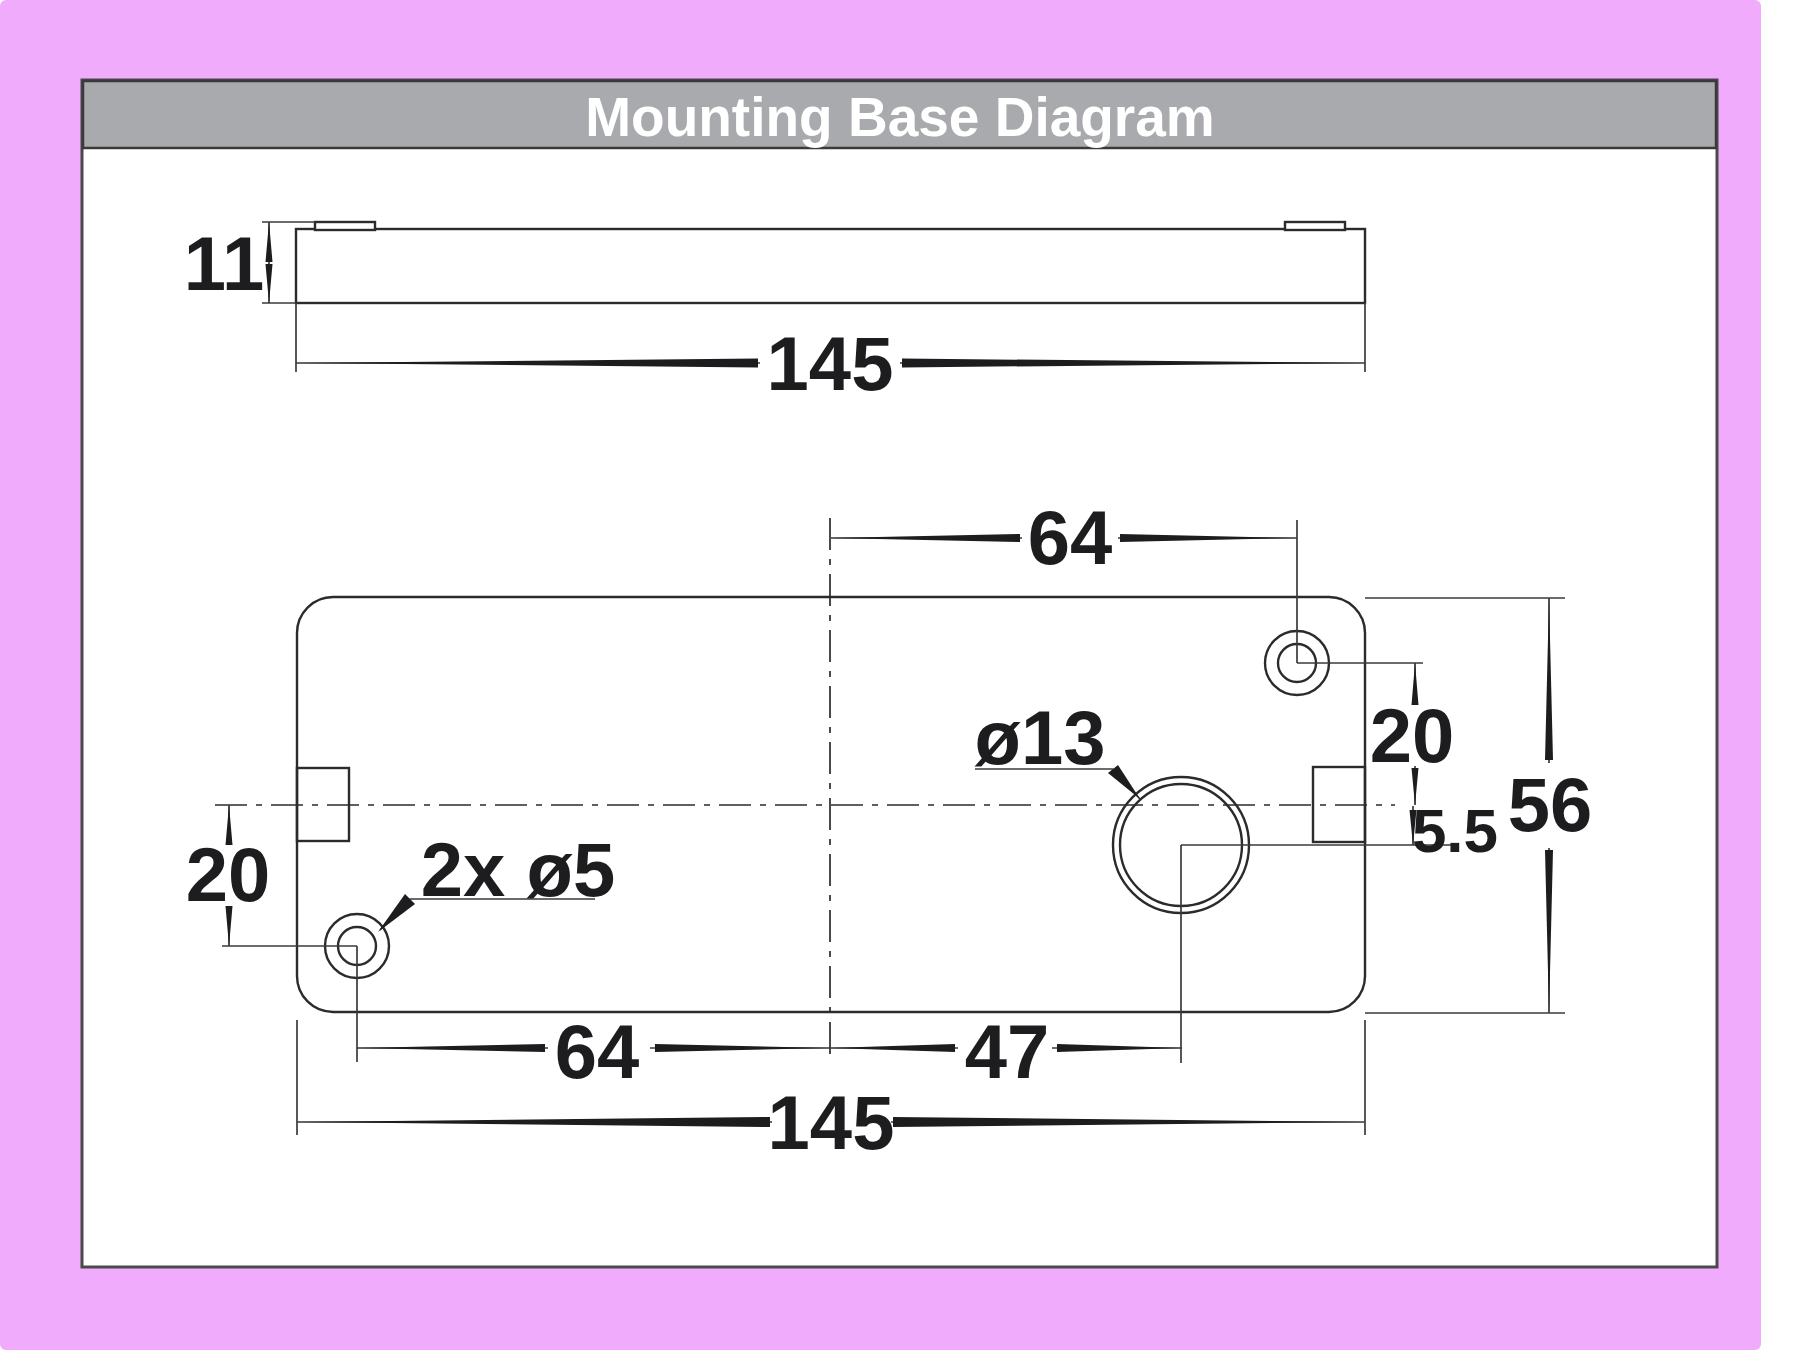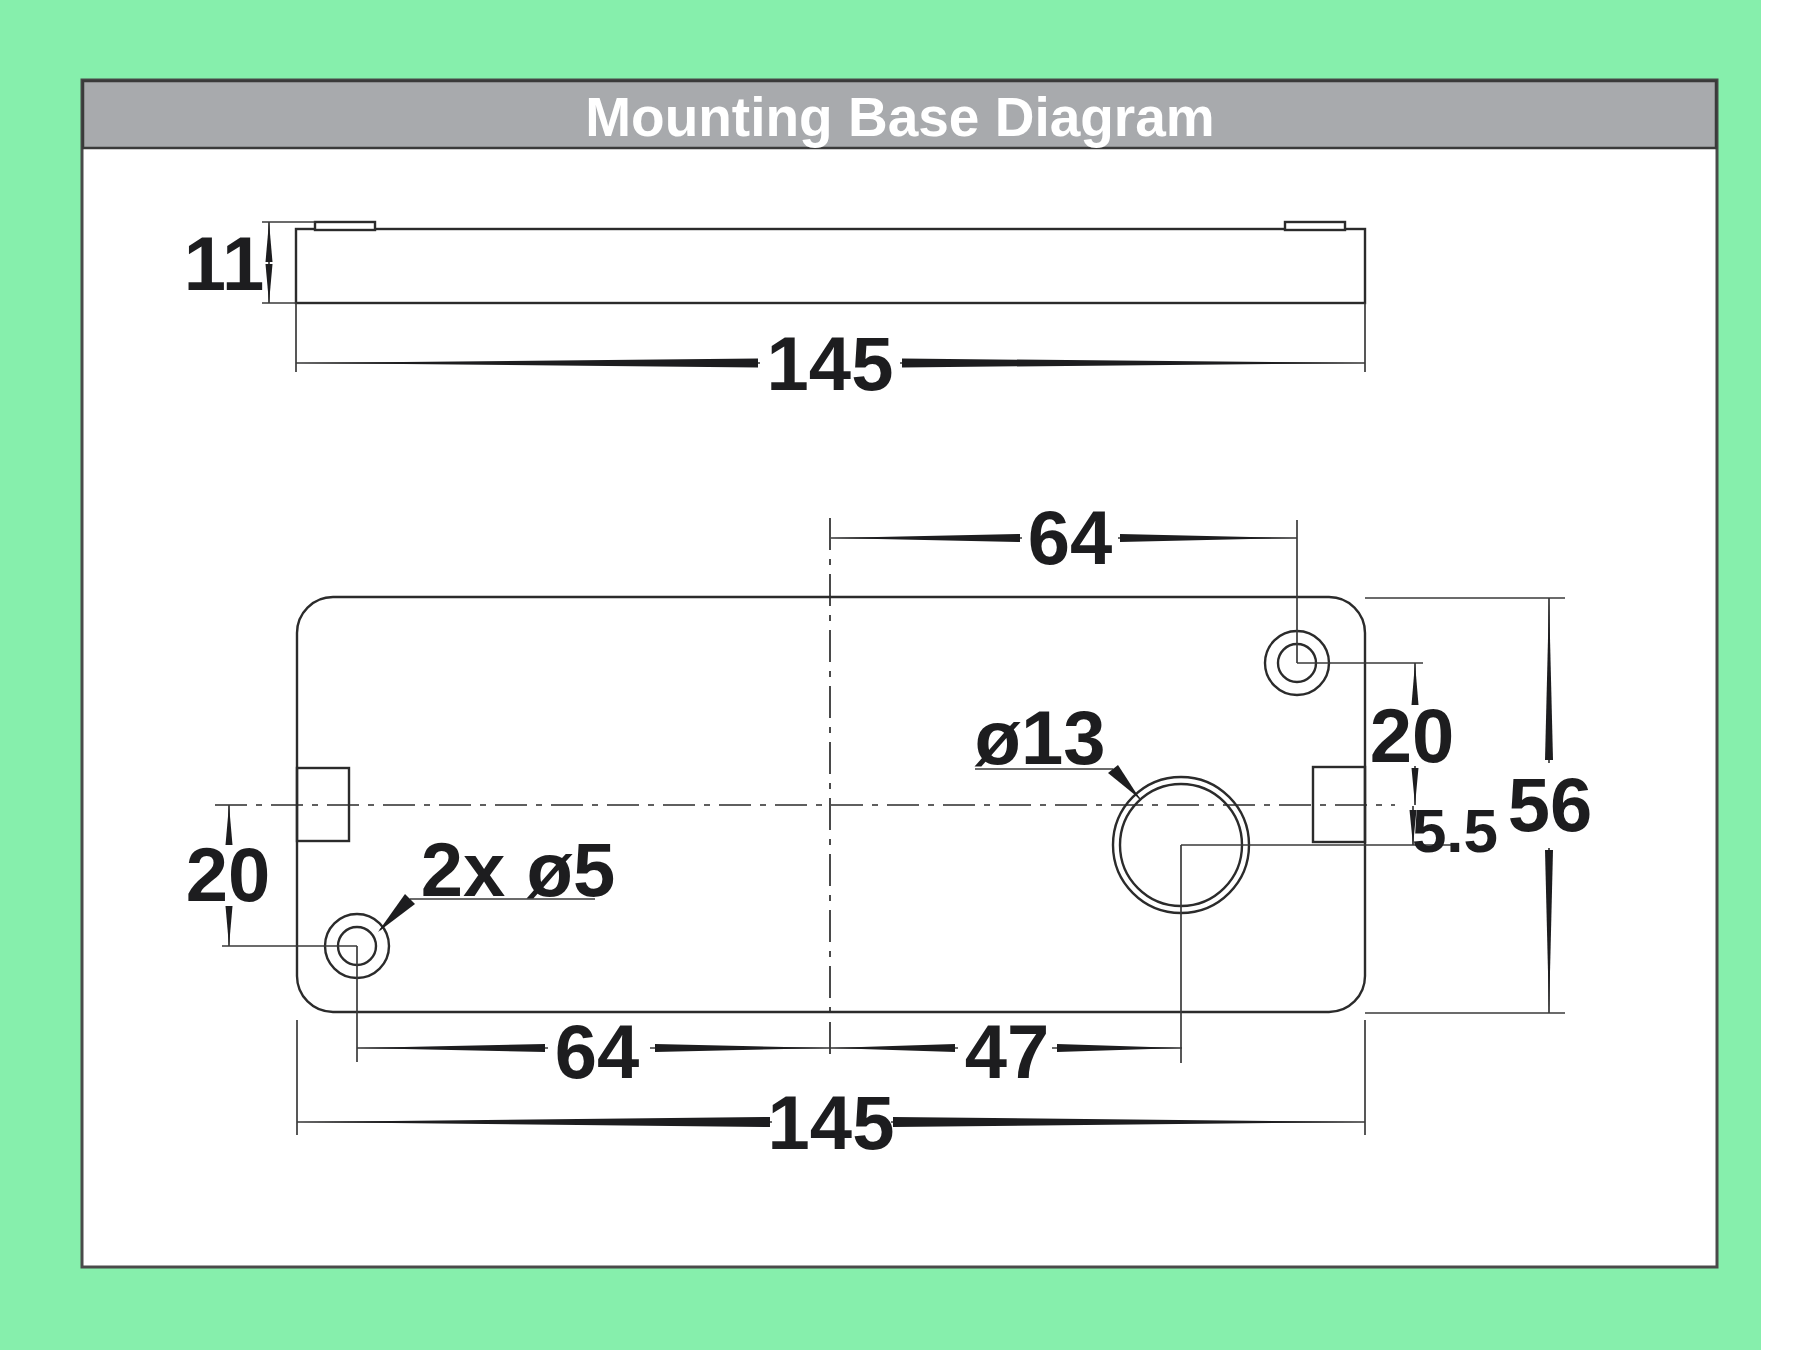--- a/index.html
+++ b/index.html
@@ -1,17 +1,17 @@
 <!DOCTYPE html>
 <html><head>
 <meta charset="utf-8">
 <style>
   html,body{margin:0;padding:0;background:#ffffff;}
-  .page{position:relative;width:1761px;height:1350px;background:#86efac;
-        font-family:"Liberation Sans",sans-serif;}
+  .page{position:relative;width:1761px;height:1350px;background:#f0abfc;
+        font-family:"Liberation Sans",sans-serif;border-radius:6px;}
   svg{position:absolute;left:0;top:0;}
   .outline{fill:#ffffff;stroke:#2b2b2b;stroke-width:2.4;}
   .outline-nofill{fill:none;stroke:#2b2b2b;stroke-width:2.4;}
   .thin{stroke:#3a3a3a;stroke-width:1.7;fill:none;}
   .cline{stroke:#2b2b2b;stroke-width:1.7;fill:none;stroke-dasharray:32 9 6 9;}
   .spike{fill:#1d1d1f;stroke:none;}
   .dimtxt{font-family:"Liberation Sans",sans-serif;font-weight:bold;font-size:76px;
           fill:#1d1d1f;text-anchor:middle;}
   .dimtxt-small{font-family:"Liberation Sans",sans-serif;font-weight:bold;font-size:62px;
           fill:#1d1d1f;text-anchor:middle;}

